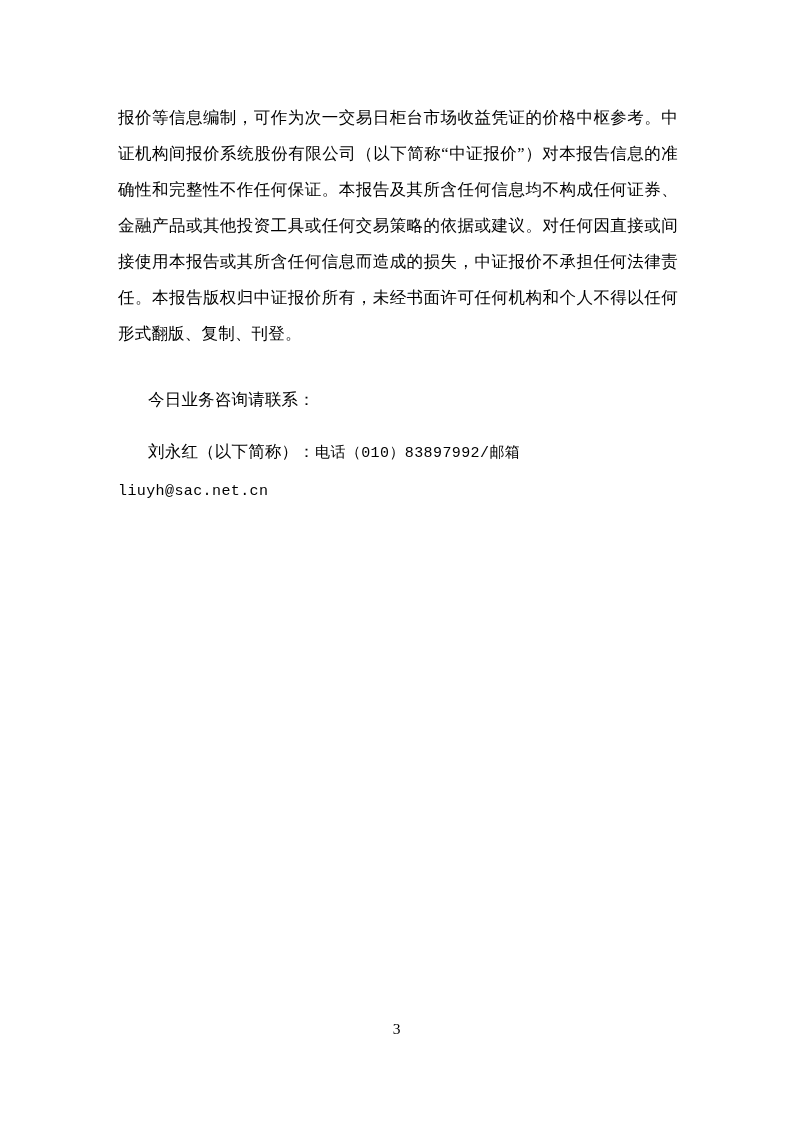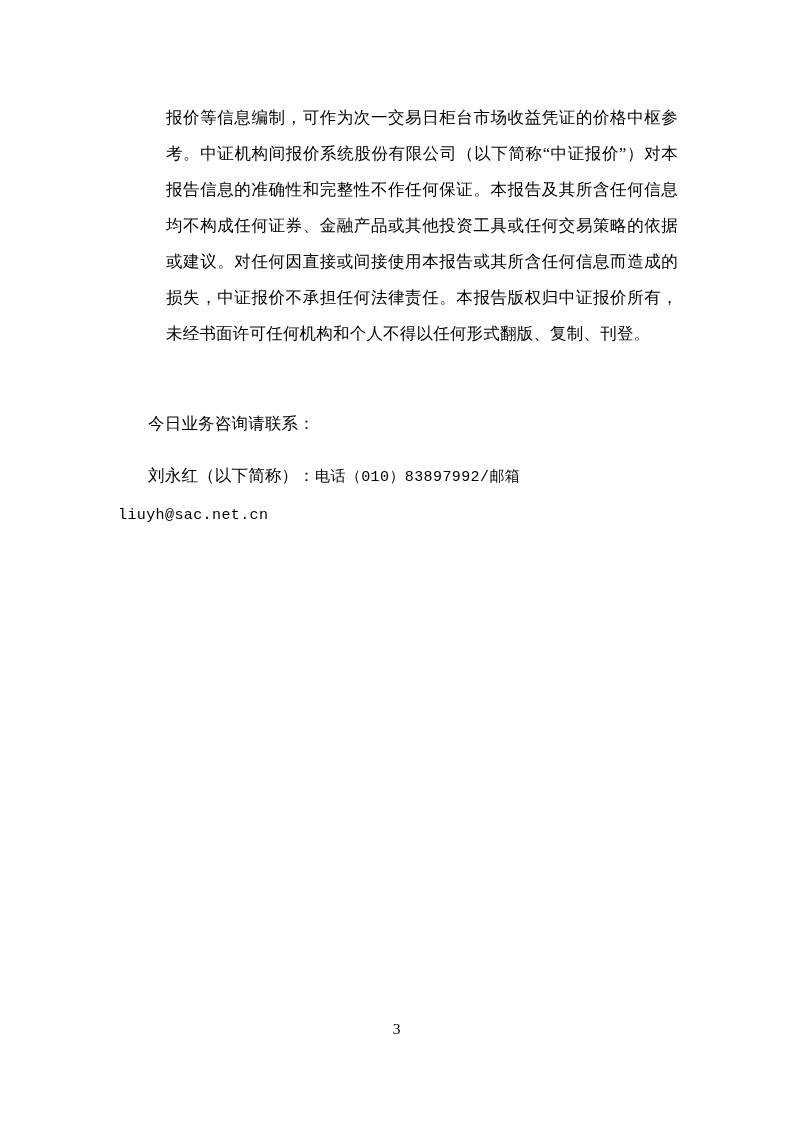--- a/index.html
+++ b/index.html
@@ -33,31 +33,29 @@
     font-size: 16.5px;
     line-height: 36px;
     text-align: justify;
     text-align-last: left;
     letter-spacing: 0.2px;
     margin: 0 0 0 0;
     text-justify: inter-ideograph;
   }
   .para-body {
     text-align: justify;
-    margin-left: 48px;
   }
   .spacer-1 {
     height: 30px;
   }
   .indent-line {
     font-size: 16.5px;
     line-height: 36px;
     text-indent: 30px;
     letter-spacing: 0.2px;
-    margin-top: 24px;
   }
   .spacer-2 {
     height: 16px;
   }
   .contact-line {
     font-size: 16.5px;
     line-height: 36px;
     text-indent: 30px;
     letter-spacing: 0.2px;
   }

